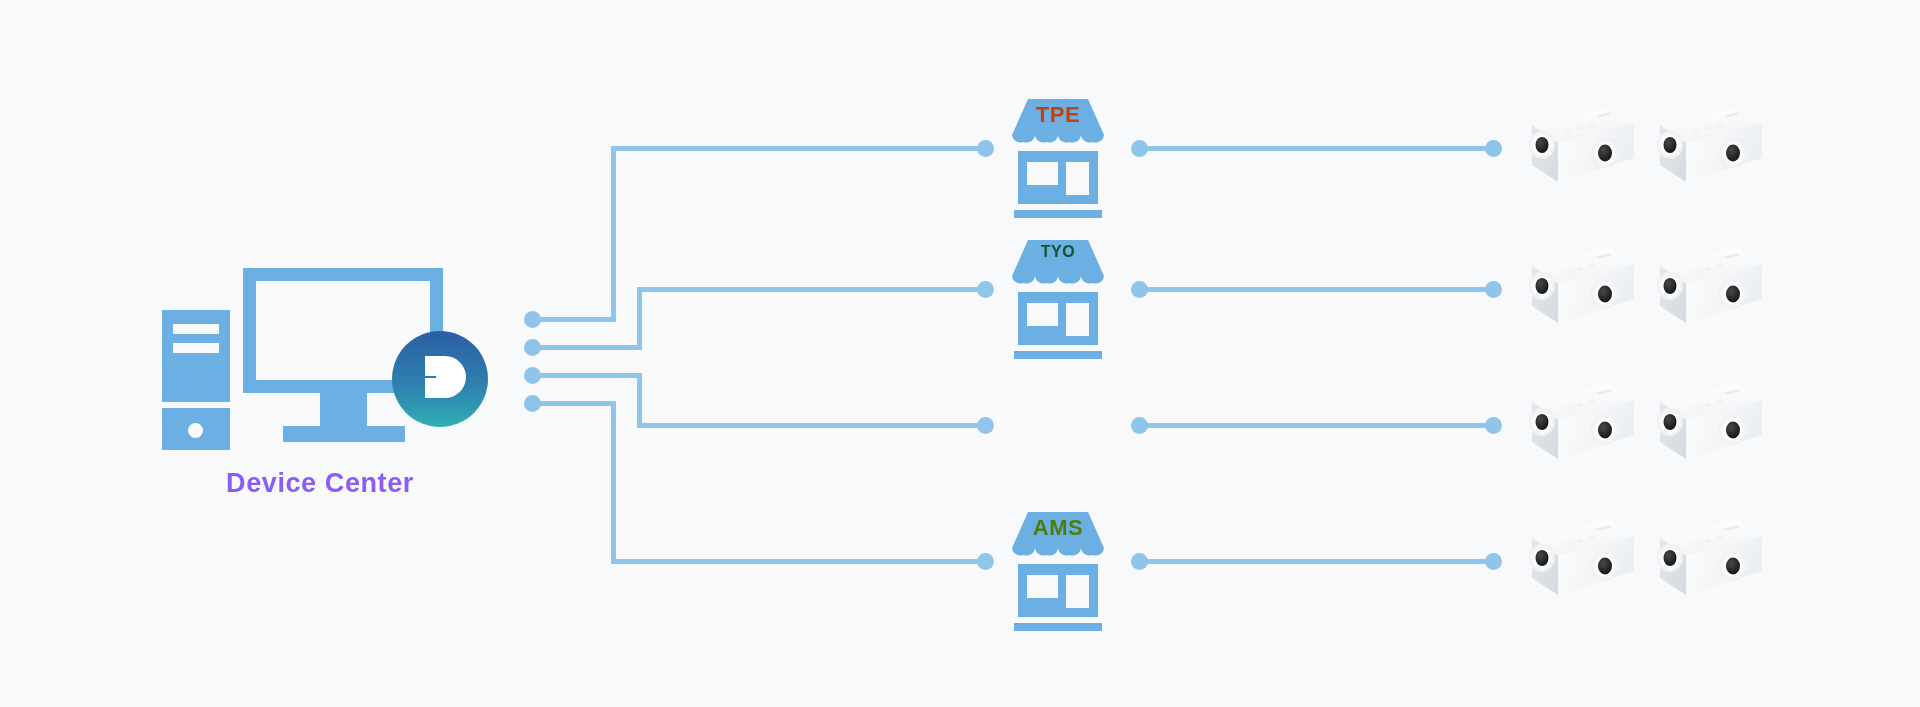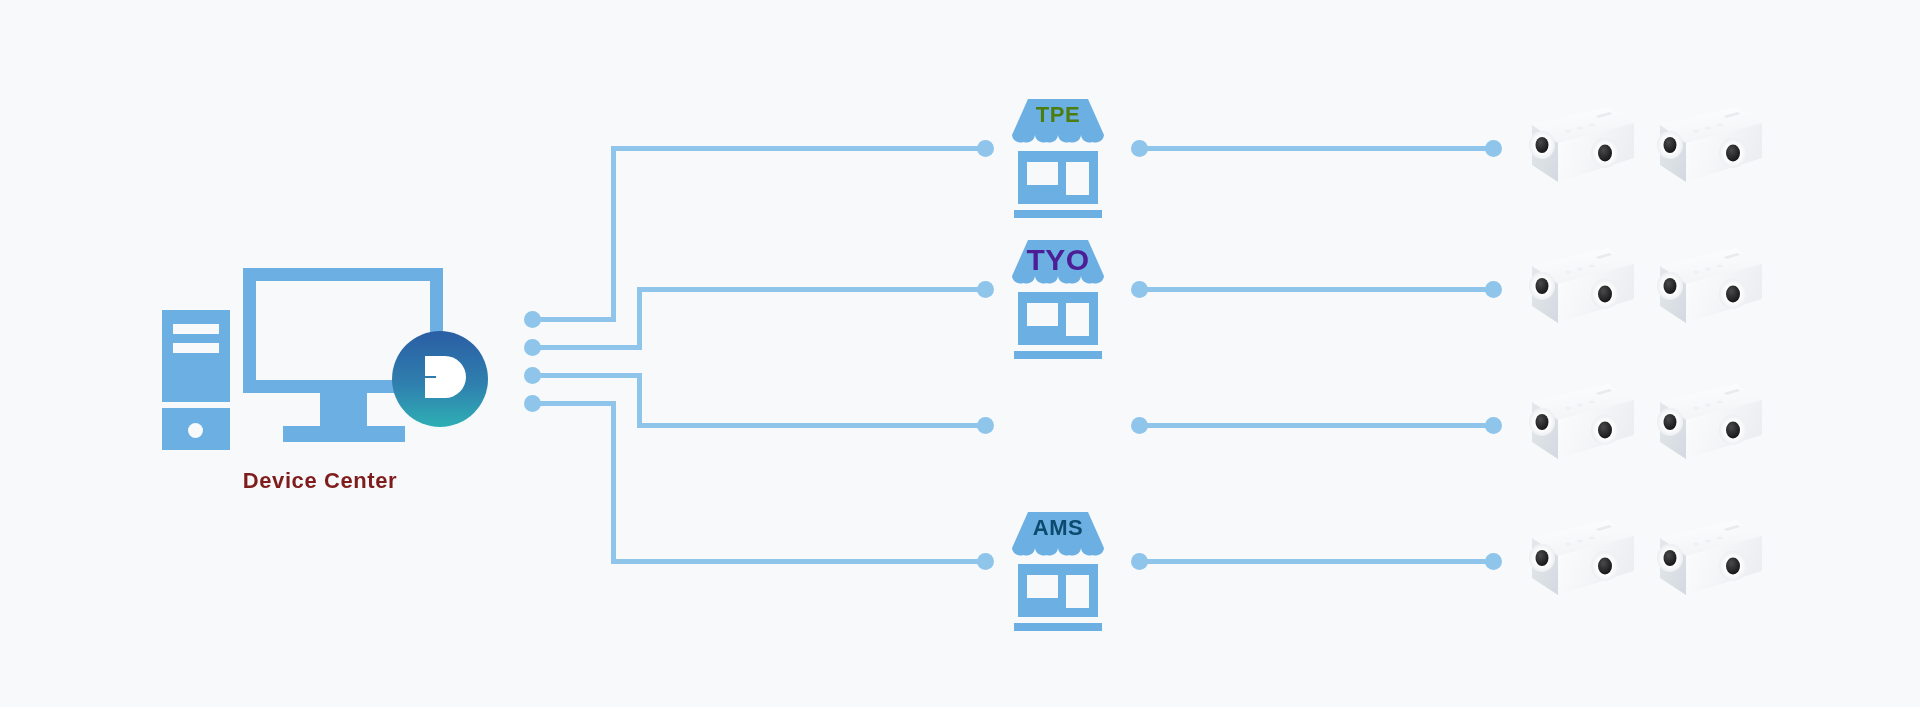--- a/index.html
+++ b/index.html
@@ -70,23 +70,23 @@
     position: absolute;
     left: 143px; top: 171px;
     width: 122px; height: 16px;
     background: #6cb0e3;
   }
   #dc-label {
     position: absolute;
     left: 0; top: 213px;
     width: 360px;
     text-align: center;
-    font-size: 22px;
+    font-size: 27px;
     font-weight: bold;
-    color: #7f1d1d;
+    color: #8b5cf6;
     letter-spacing: 0.6px;
   }
 
   
   #brand-logo {
     position: absolute;
     left: 392px; top: 331px;
     width: 96px; height: 96px;
     border-radius: 50%;
     background: linear-gradient(180deg, #2a5ea4 0%, #2f7fae 55%, #2eafb4 100%);
@@ -196,41 +196,41 @@
   <div class="node-dot" style="left:1485px; top:553px;"></div>
 
   <div class="store" style="left: 1008px; top: 93px; position: absolute;">
       <svg width="100" height="132" viewBox="0 0 100 132">
         <path d="M4 42 L20 6 H80 L96 42 a8.5 8.5 0 0 1 -11.5 7 a8.5 8.5 0 0 1 -11.5 -7 a8.5 8.5 0 0 1 -11.5 7 a8.5 8.5 0 0 1 -11.5 -7 a8.5 8.5 0 0 1 -11.5 7 a8.5 8.5 0 0 1 -11.5 -7 a8.5 8.5 0 0 1 -11.5 7 a8.5 8.5 0 0 1 -11.5 -7 Z" fill="#6cb0e3"></path>
         <rect x="10" y="58" width="80" height="53" fill="#6cb0e3"></rect>
         <rect x="19" y="69" width="31" height="23" fill="#f7f9fb"></rect>
         <rect x="58" y="69" width="23" height="33" fill="#f7f9fb"></rect>
         <rect x="6" y="117" width="88" height="8" fill="#6cb0e3"></rect>
       </svg>
-      <div style="position:absolute;left:0;top:9px;width:100px;text-align:center;font-family:'Liberation Sans',sans-serif;font-size:22px;font-weight:bold;color:#4d7c0f;letter-spacing:0.5px;pointer-events:none;">TPE</div>
+      <div style="position:absolute;left:0;top:9px;width:100px;text-align:center;font-family:'Liberation Sans',sans-serif;font-size:22px;font-weight:bold;color:#c2410c;letter-spacing:0.5px;pointer-events:none;">TPE</div>
     </div>
   <div class="store" style="left: 1008px; top: 234px; position: absolute;">
       <svg width="100" height="132" viewBox="0 0 100 132">
         <path d="M4 42 L20 6 H80 L96 42 a8.5 8.5 0 0 1 -11.5 7 a8.5 8.5 0 0 1 -11.5 -7 a8.5 8.5 0 0 1 -11.5 7 a8.5 8.5 0 0 1 -11.5 -7 a8.5 8.5 0 0 1 -11.5 7 a8.5 8.5 0 0 1 -11.5 -7 a8.5 8.5 0 0 1 -11.5 7 a8.5 8.5 0 0 1 -11.5 -7 Z" fill="#6cb0e3"></path>
         <rect x="10" y="58" width="80" height="53" fill="#6cb0e3"></rect>
         <rect x="19" y="69" width="31" height="23" fill="#f7f9fb"></rect>
         <rect x="58" y="69" width="23" height="33" fill="#f7f9fb"></rect>
         <rect x="6" y="117" width="88" height="8" fill="#6cb0e3"></rect>
       </svg>
-      <div style="position:absolute;left:0;top:9px;width:100px;text-align:center;font-family:'Liberation Sans',sans-serif;font-size:30px;font-weight:bold;color:#4c1d95;letter-spacing:0.5px;pointer-events:none;">TYO</div>
+      <div style="position:absolute;left:0;top:9px;width:100px;text-align:center;font-family:'Liberation Sans',sans-serif;font-size:16px;font-weight:bold;color:#14532d;letter-spacing:0.5px;pointer-events:none;">TYO</div>
     </div>
   <div class="store" style="left: 1008px; top: 506px; position: absolute;">
       <svg width="100" height="132" viewBox="0 0 100 132">
         <path d="M4 42 L20 6 H80 L96 42 a8.5 8.5 0 0 1 -11.5 7 a8.5 8.5 0 0 1 -11.5 -7 a8.5 8.5 0 0 1 -11.5 7 a8.5 8.5 0 0 1 -11.5 -7 a8.5 8.5 0 0 1 -11.5 7 a8.5 8.5 0 0 1 -11.5 -7 a8.5 8.5 0 0 1 -11.5 7 a8.5 8.5 0 0 1 -11.5 -7 Z" fill="#6cb0e3"></path>
         <rect x="10" y="58" width="80" height="53" fill="#6cb0e3"></rect>
         <rect x="19" y="69" width="31" height="23" fill="#f7f9fb"></rect>
         <rect x="58" y="69" width="23" height="33" fill="#f7f9fb"></rect>
         <rect x="6" y="117" width="88" height="8" fill="#6cb0e3"></rect>
       </svg>
-      <div style="position:absolute;left:0;top:9px;width:100px;text-align:center;font-family:'Liberation Sans',sans-serif;font-size:22px;font-weight:bold;color:#0c4a6e;letter-spacing:0.5px;pointer-events:none;">AMS</div>
+      <div style="position:absolute;left:0;top:9px;width:100px;text-align:center;font-family:'Liberation Sans',sans-serif;font-size:22px;font-weight:bold;color:#4d7c0f;letter-spacing:0.5px;pointer-events:none;">AMS</div>
     </div>
 
   <div class="device" style="left:1520px; top:103px;">
       <svg width="118" height="92" viewBox="0 0 118 92">
         <defs>
           <linearGradient id="gTop" x1="0" y1="0" x2="0.4" y2="1">
             <stop offset="0" stop-color="#ffffff"></stop>
             <stop offset="1" stop-color="#f2f4f6"></stop>
           </linearGradient>
           <linearGradient id="gFace" x1="0" y1="0" x2="1" y2="0.3">

